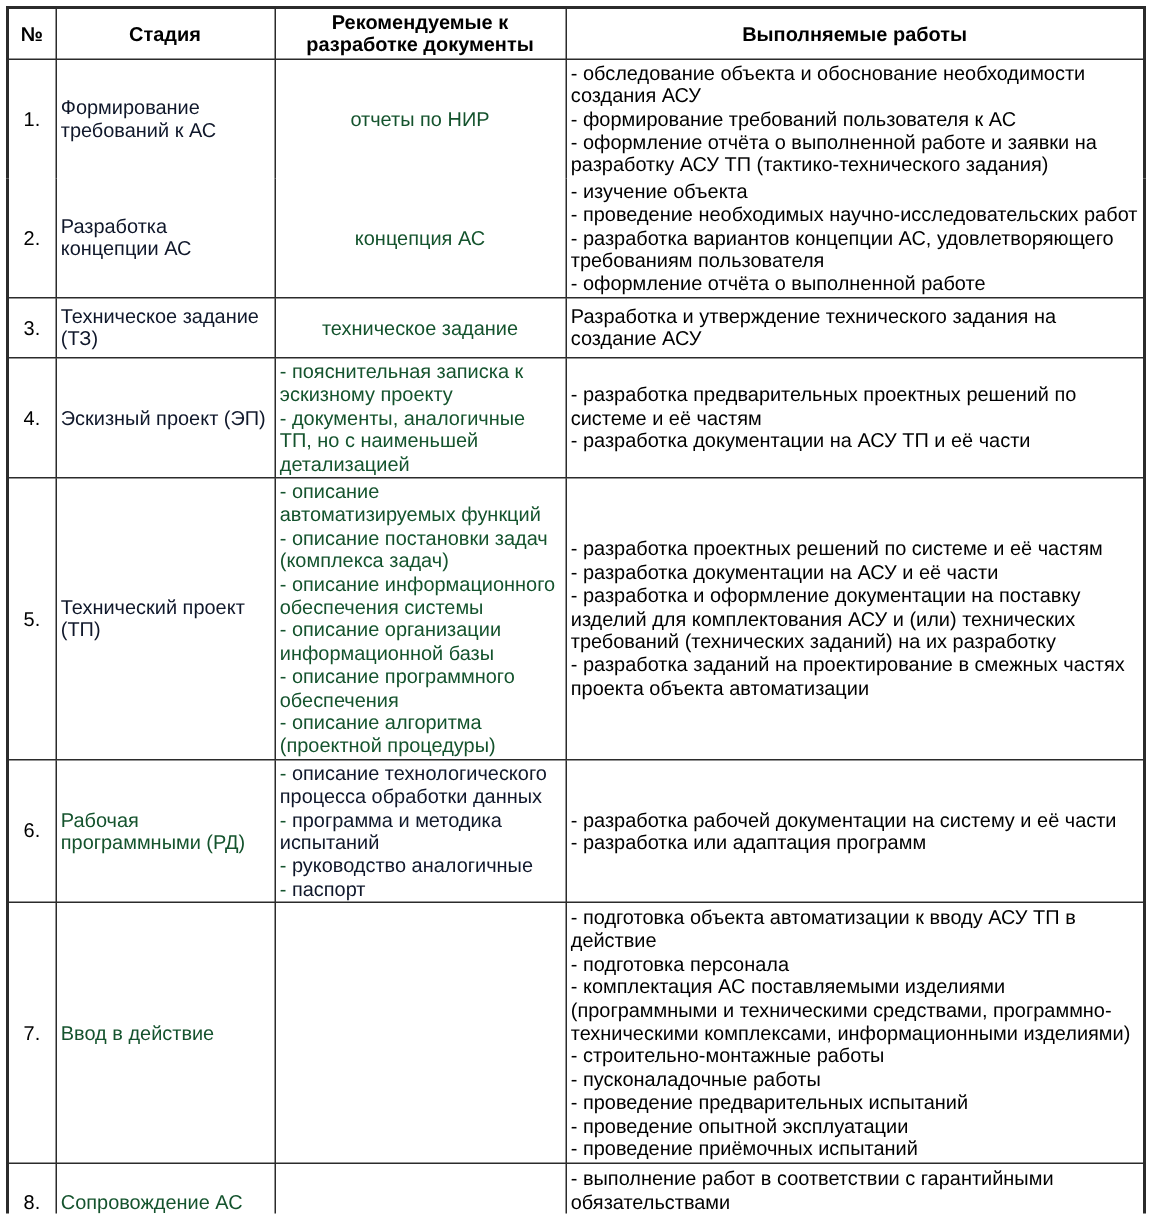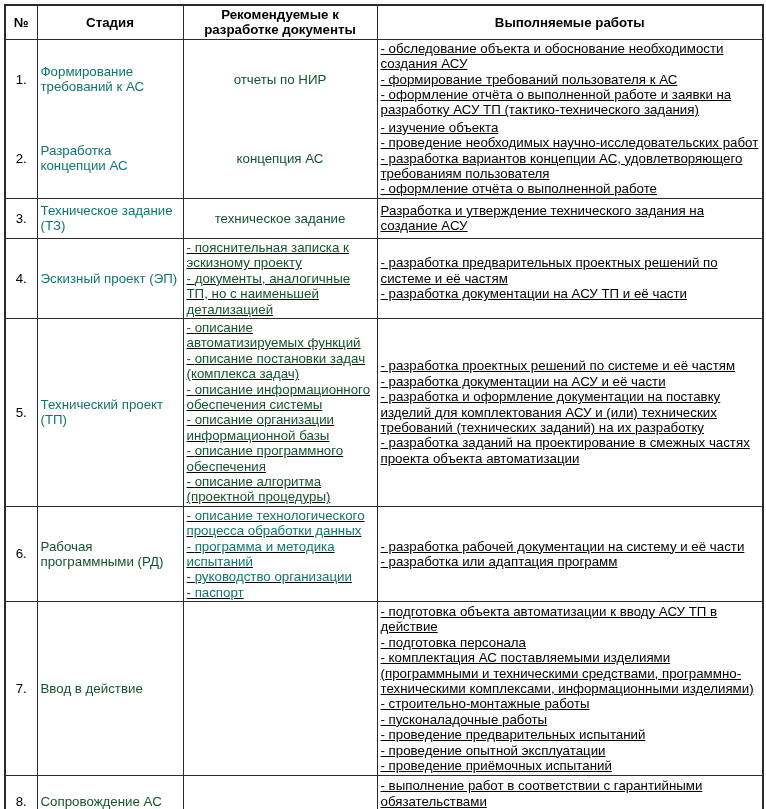--- a/index.html
+++ b/index.html
@@ -6,22 +6,22 @@
   body{width:766px;height:809px;font-family:"Liberation Sans",sans-serif;color:#000;}
   table{border-collapse:collapse;table-layout:fixed;width:758px;margin:4px 0 0 4px;
         border:2px solid #2b2b2b;}
   th,td{border:1px solid #2b2b2b;padding:1px 3px;font-size:13.3px;line-height:15.4px;
         vertical-align:middle;overflow:hidden;}
   th{font-weight:bold;text-align:center;height:30px;}
   td.num-cell{text-align:center;}
   td.stage-cell{text-align:left;}
   td.stage-cell.align-left{text-align:left;}
   td.docs-cell.center{text-align:center;}
-  td.docs-cell.list, td.works-cell{text-align:left;text-decoration:underline;}
-  .link{color:#0f766e;}
+  td.docs-cell.list, td.works-cell{text-align:left;}
+  .link{color:#0f172a;}
   .plain{color:#14532d;}
   
   tr.r1 td{height:74px;}
   tr.r2 td{height:74px;margin-left:43px;}
   tr.r3 td{height:37px;}
   tr.r4 td{height:59px;}
   tr.r5 td{height:183px;margin-top:46px;}
   tr.r6 td{height:92px;}
   tr.r7 td{height:171px;}
   tr.r8 td{height:48px;}
@@ -106,21 +106,21 @@
           <div>- разработка и оформление документации на поставку изделий для комплектования АСУ и (или) технических требований (технических заданий) на их разработку</div>
           <div>- разработка заданий на проектирование в смежных частях проекта объекта автоматизации</div>
         </td>
       </tr>
       <tr class="r6">
         <td class="num-cell">6.</td>
         <td class="stage-cell"><span class="plain">Рабочая программными (РД)</span></td>
         <td class="docs-cell list">
           <div><span class="plain">- </span><span class="link">описание технологического процесса обработки данных</span></div>
           <div><span class="plain">- </span><span class="link">программа и методика испытаний</span></div>
-          <div><span class="plain">- </span><span class="link">руководство организации</span></div>
+          <div><span class="plain">- </span><span class="link">руководство аналогичные</span></div>
           <div><span class="plain">- </span><span class="link">паспорт</span></div>
         </td>
         <td class="works-cell">
           <div>- разработка рабочей документации на систему и её части</div>
           <div>- разработка или адаптация программ</div>
         </td>
       </tr>
       <tr class="r7">
         <td class="num-cell">7.</td>
         <td class="stage-cell"><span class="plain">Ввод в действие</span></td>

